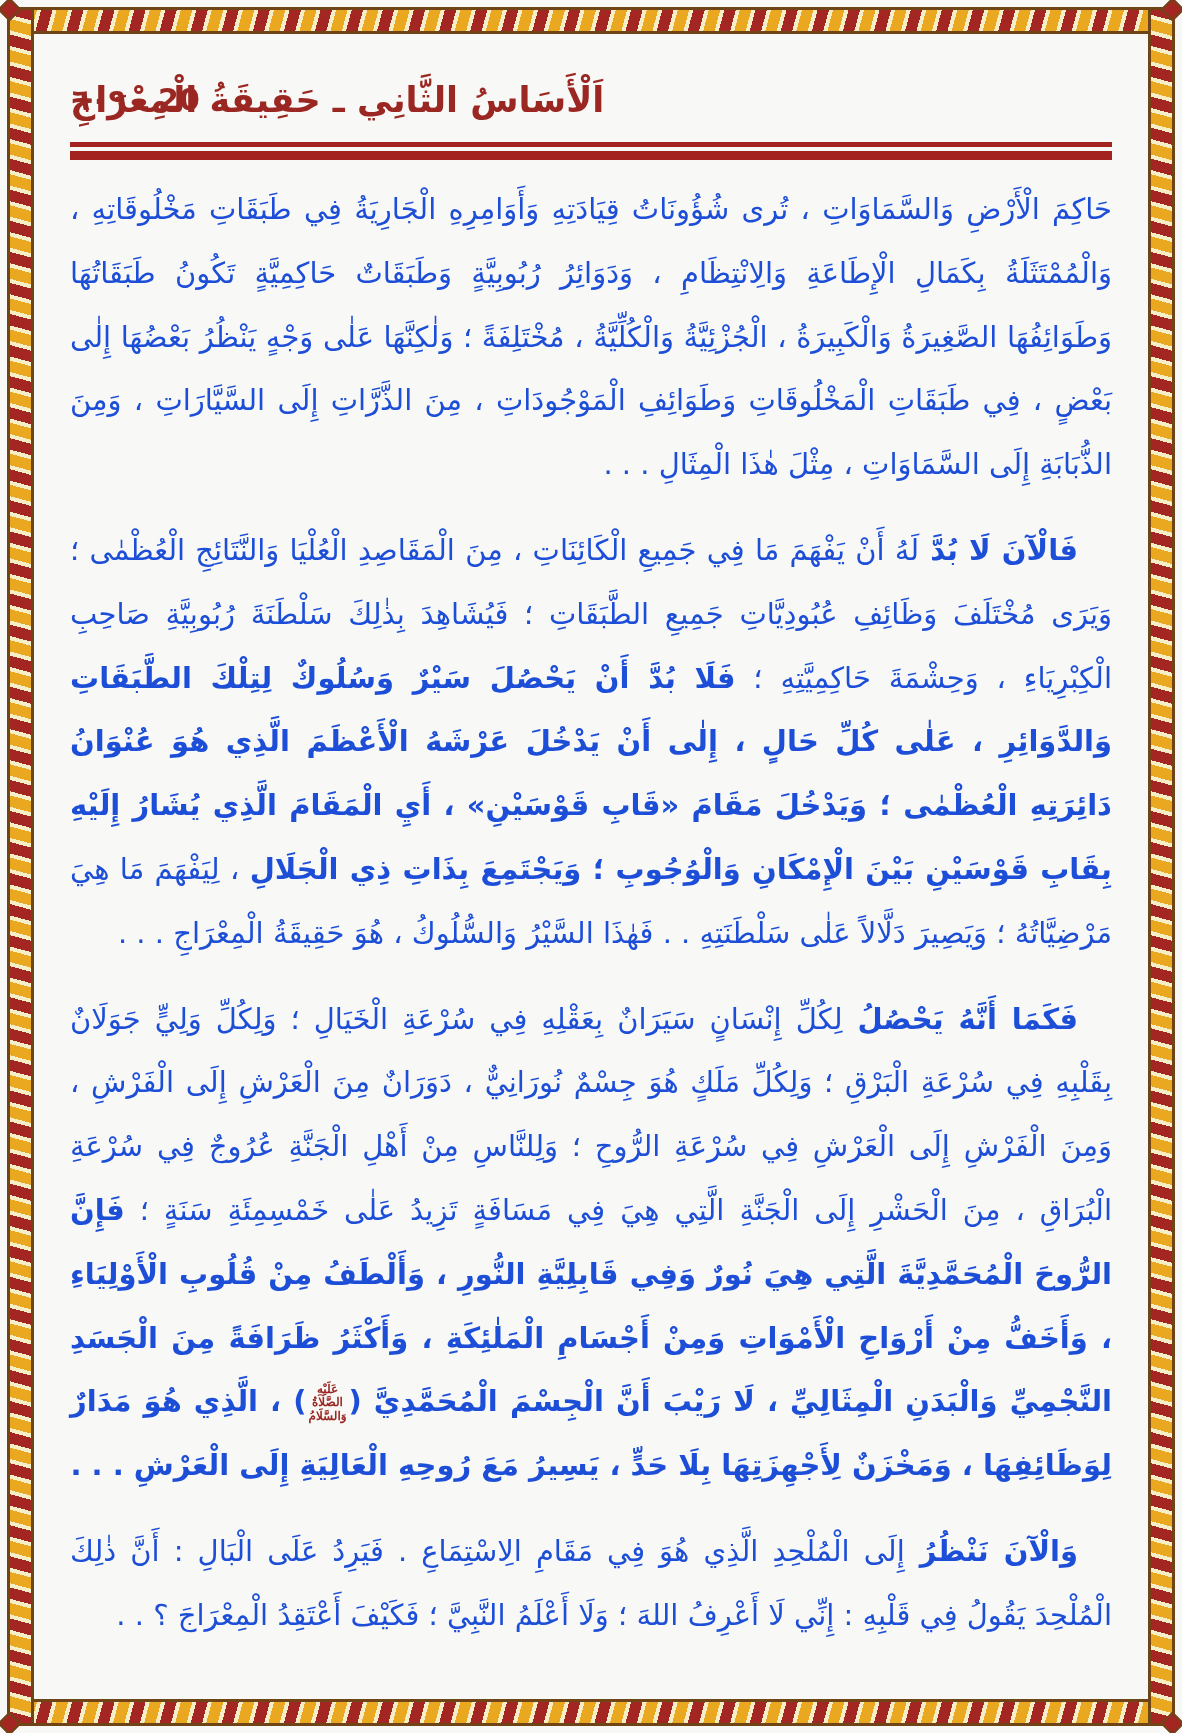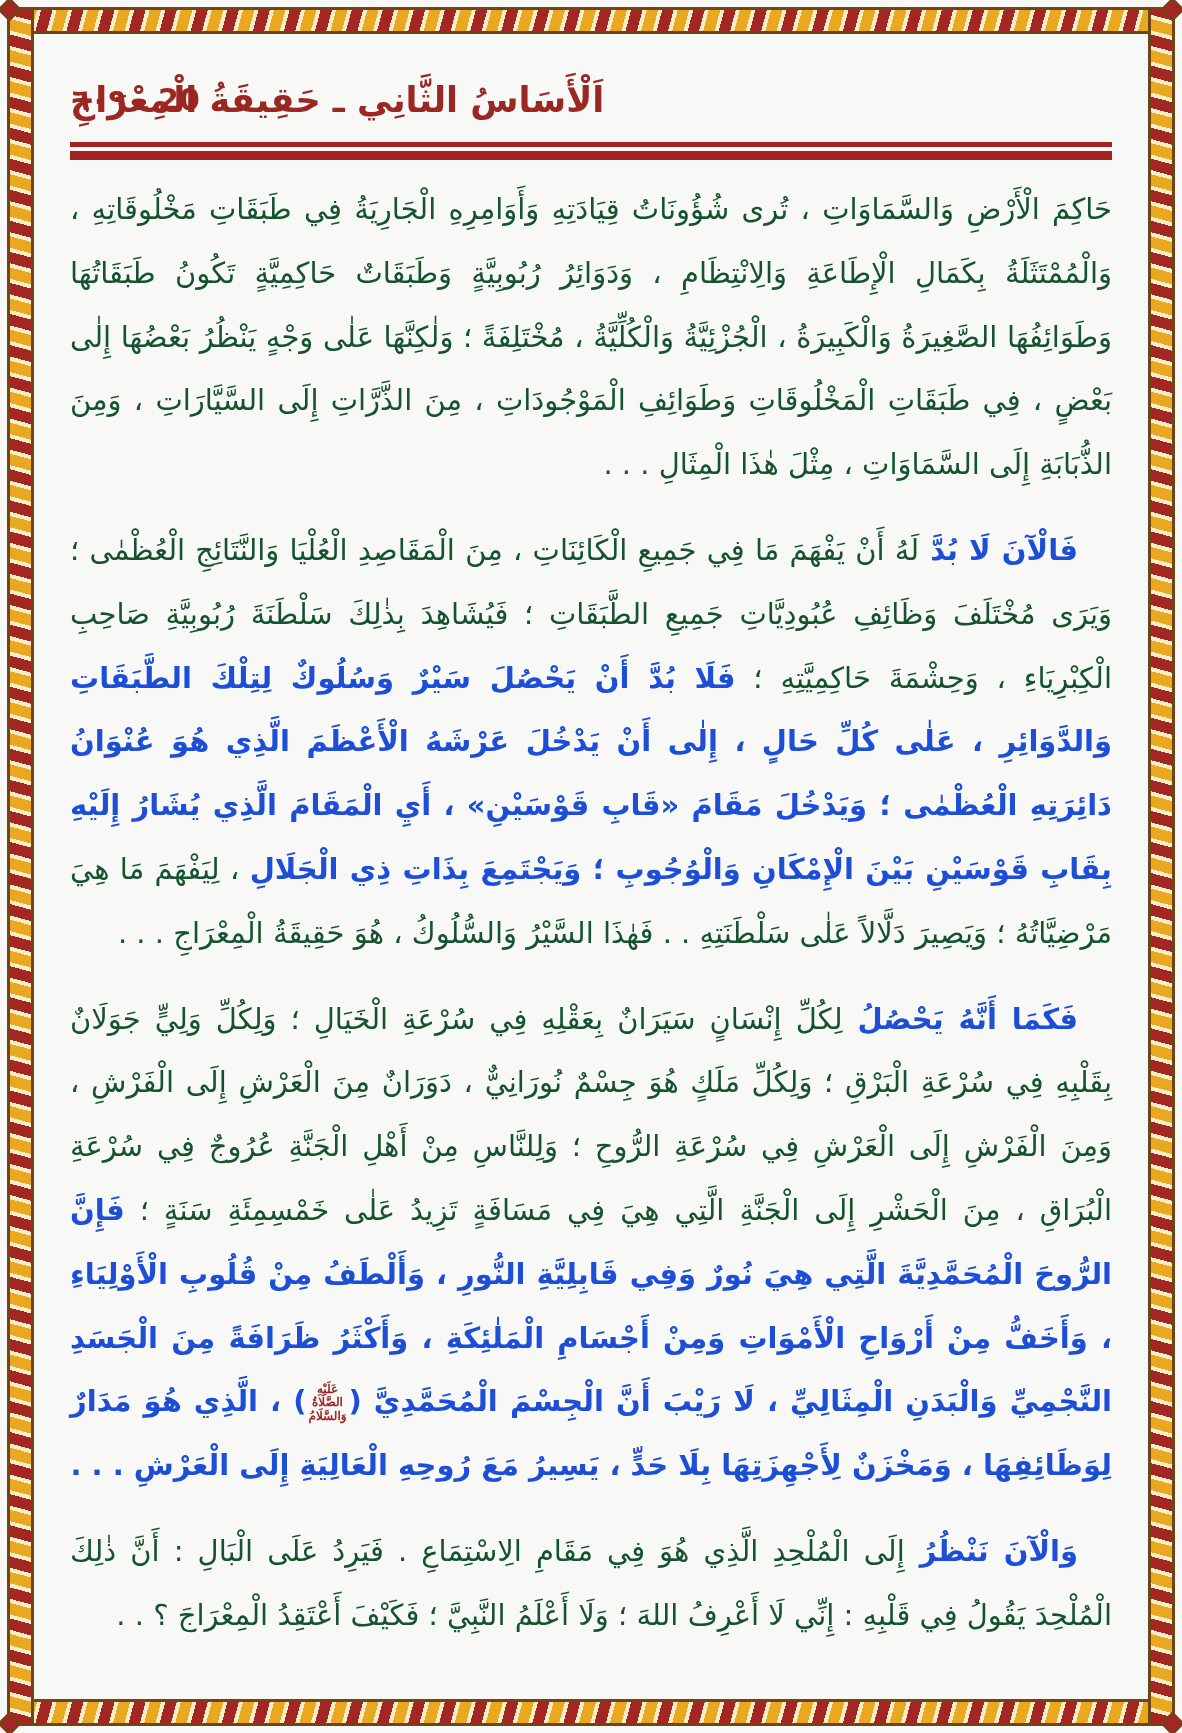--- a/index.html
+++ b/index.html
@@ -62,21 +62,21 @@
 
   .body-text {
     margin-top:18px;
     font-size:29px;
     line-height:2.2;
     color:#1b1b1b;
     text-align:justify;
   }
   .para { margin:0 0 22px 0; }
   .para.indent { text-indent:34px; }
-  .seg-black { color:#14532d; }
+  .seg-black { color:#1d4ed8; }
   .seg-red   { color:#1d4ed8; font-weight:bold; }
   .seg-seal  {
     color:#9a2722; font-weight:bold;
     display:inline-block; width:42px;
     font-size:12px; line-height:1.15;
     text-align:center; vertical-align:middle;
     text-indent:0;
     font-family:Liberation Serif, serif;
   }
 </style>

